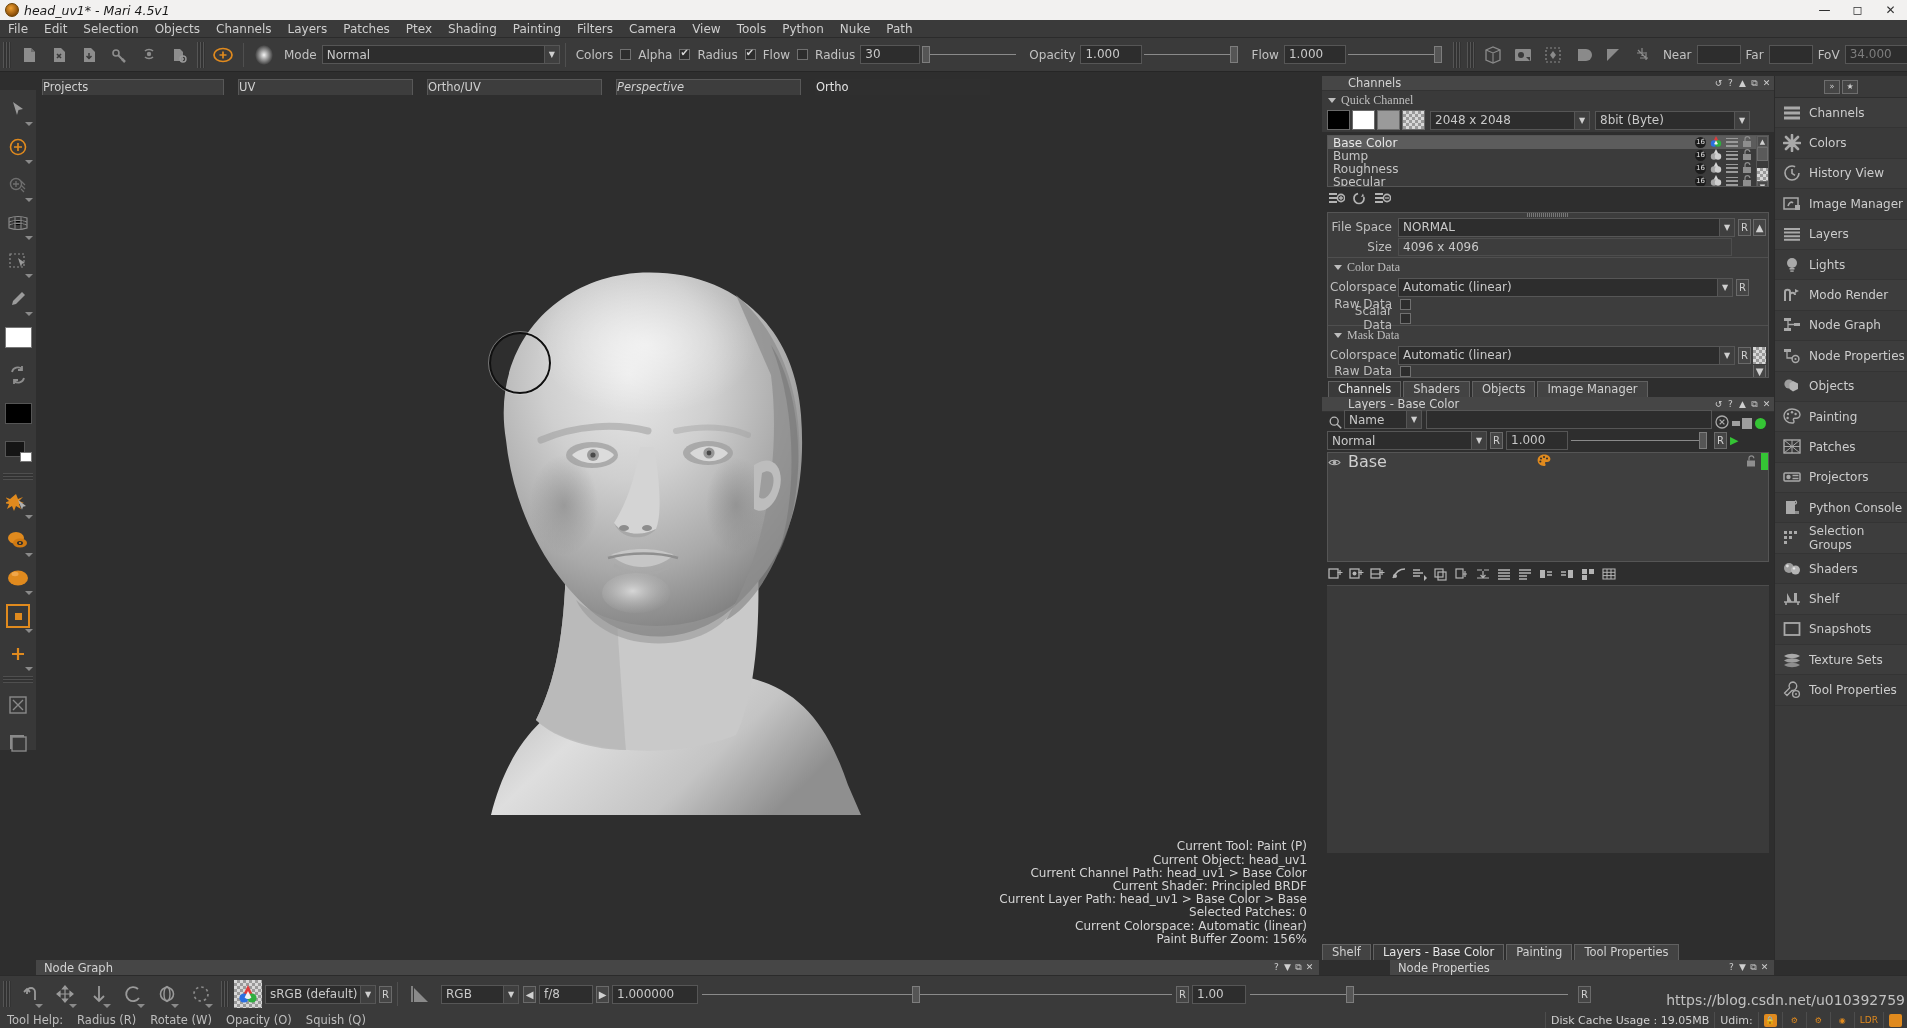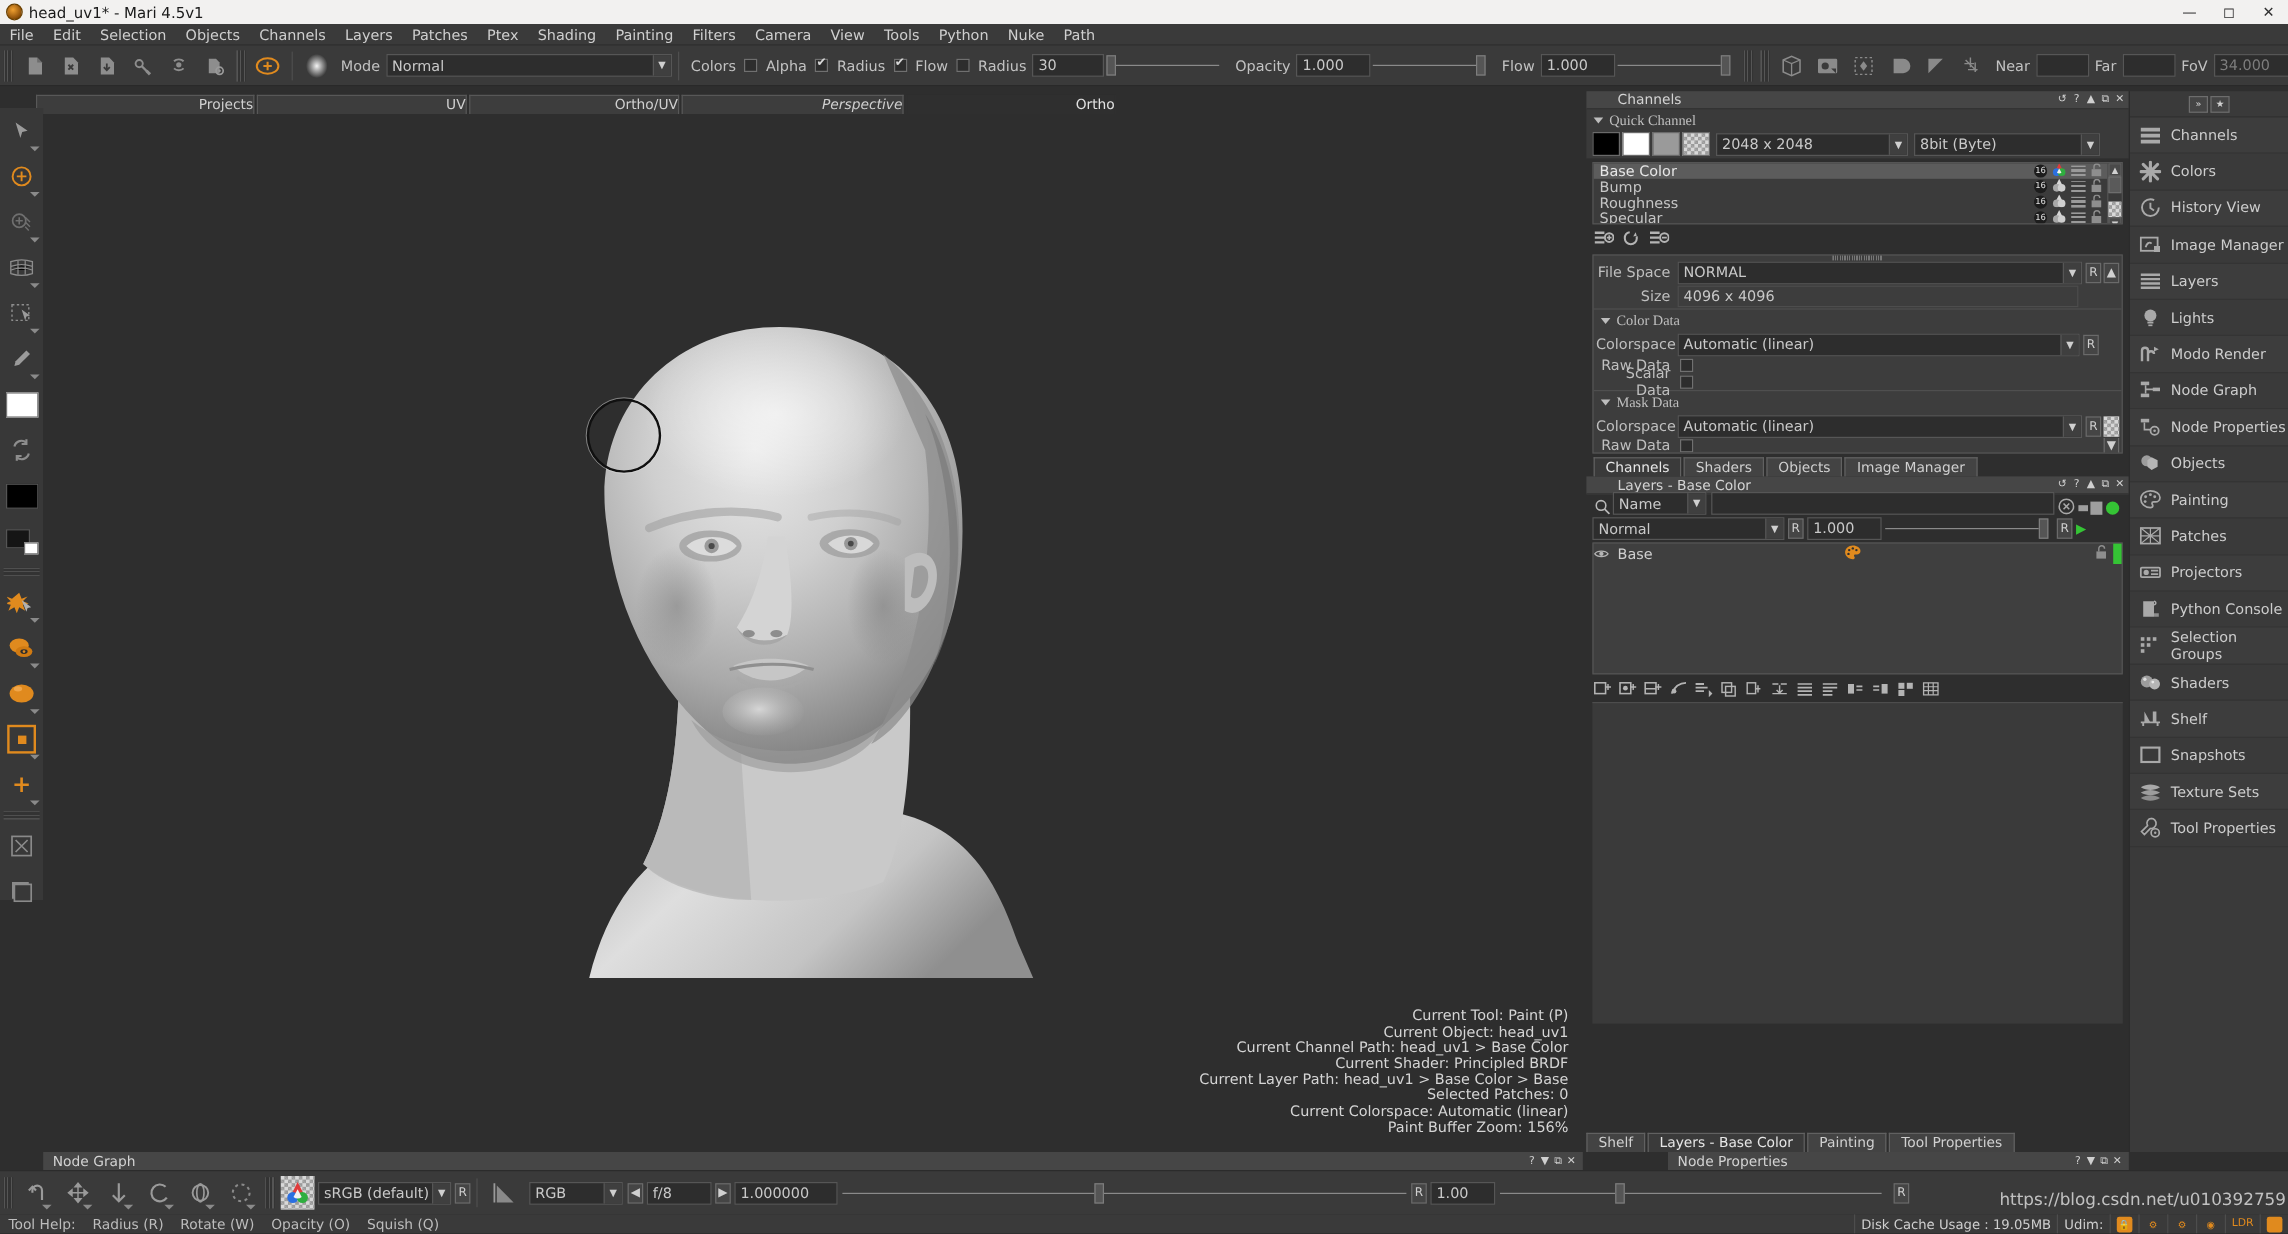--- a/index.html
+++ b/index.html
@@ -12,21 +12,21 @@
     font-size: 12px;
     color: #c8c8c8;
     -webkit-font-smoothing: antialiased;
   }
   .app { position: relative; width: 1907px; height: 1028px; }
 
   
   .titlebar {
     position: absolute; top: 0; left: 0; width: 1907px; height: 20px;
     background: #f2f1f0;
-    display: flex; align-items: center;
+    display: flex; align-items: center; font-style: italic;
   }
   .titlebar .tb-icon {
     width: 14px; height: 14px; margin-left: 5px; margin-right: 5px;
     border-radius: 50%;
     background: radial-gradient(circle at 40% 35%, #f0a030, #8a4d08 70%, #4a2a00);
     border: 1px solid #6b4100;
     flex: none;
   }
   .titlebar .tb-title { color: #1a1a1a; font-size: 12.5px; }
   .tb-btns { margin-left: auto; display: flex; height: 20px; }
@@ -94,23 +94,23 @@
   .slider { display: flex; align-items: center; flex: none; }
   .slider .track { height: 1px; background: #8a8a8a; }
   .slider .handle { width: 8px; height: 17px; background: #555; border: 1px solid #7d7d7d; flex:none;}
 
   
   .viewtabs {
     position: absolute; top: 78px; left: 30px; width: 1060px; height: 17px;
     display: flex; align-items: flex-end;
   }
   .vtab {
-    height: 16px; line-height: 15px; text-align: right;
+    height: 16px; line-height: 15px; text-align: left;
     background: #3d3d3d; border: 1px solid #585858; border-bottom: none;
-    color: #d0d0d0; font-size: 11.5px; margin-right: 2px;
+    color: #d0d0d0; font-size: 11.5px; margin-right: 2px; margin-left: 12px;
   }
   .vtab.active { background: #2f2f2f; border-color: #2f2f2f; color: #e2e2e2;}
 
   
   .lefttools {
     position: absolute; top: 90px; left: 0; width: 36px; height: 660px;
     background: #383838;
   }
   .lt {
     position: relative; width: 36px; height: 38px;
@@ -168,21 +168,21 @@
   .proprow .plabel { width: 68px; text-align: right; padding-right: 6px; font-size: 12px; color: #bfbfbf; }
   .rbtn { width: 13px; height: 17px; background: #454545; border: 1px solid #6a6a6a; font-size: 10px; color: #d0d0d0; text-align:center; line-height:15px; flex:none; }
   .tabrow { display: flex; align-items: flex-end; height: 17px; padding-left: 6px; margin-top: 2px; }
   .ptab {
     height: 16px; line-height: 14px; padding: 0 9px; font-size: 11.5px;
     background: #434343; border: 1px solid #616161; border-bottom: none; color: #d0d0d0; margin-right: 2px;
   }
   .ptab.active { background: #3a3a3a; color: #e6e6e6; }
   .layerbar { display: flex; align-items: flex-end; height: 19px; padding: 2px 4px; }
   .layerlist { margin: 2px 5px 0 5px; background: #3f3f3f; border: 1px solid #555; height: 110px; position: relative;}
-  .layerrow { display:flex; align-items:center; height: 17px; font-size:12px; color:#cfcfcf; }
+  .layerrow { display:flex; align-items:center; height: 17px; font-size:16px; color:#cfcfcf; }
   .lyr-icons { display: flex; align-items:center; gap: 4px; margin: 4px 5px; flex-wrap: nowrap;}
   .lyr-ico { width: 17px; height: 15px; display:flex;align-items:center;justify-content:center; }
 
   
   .palettebar {
     position: absolute; top: 76px; left: 1774px; width: 133px; height: 884px;
     background: #3a3a3a; border-left: 1px solid #2b2b2b;
   }
   .pb-head { height: 22px; display: flex; align-items: center; justify-content: center; gap: 2px; border-bottom:1px solid #2d2d2d;}
   .pb-head .b { width: 16px; height: 14px; border: 1px solid #6d6d6d; background:#454545; display:flex;align-items:center;justify-content:center;font-size:8px;color:#d0d0d0;}

